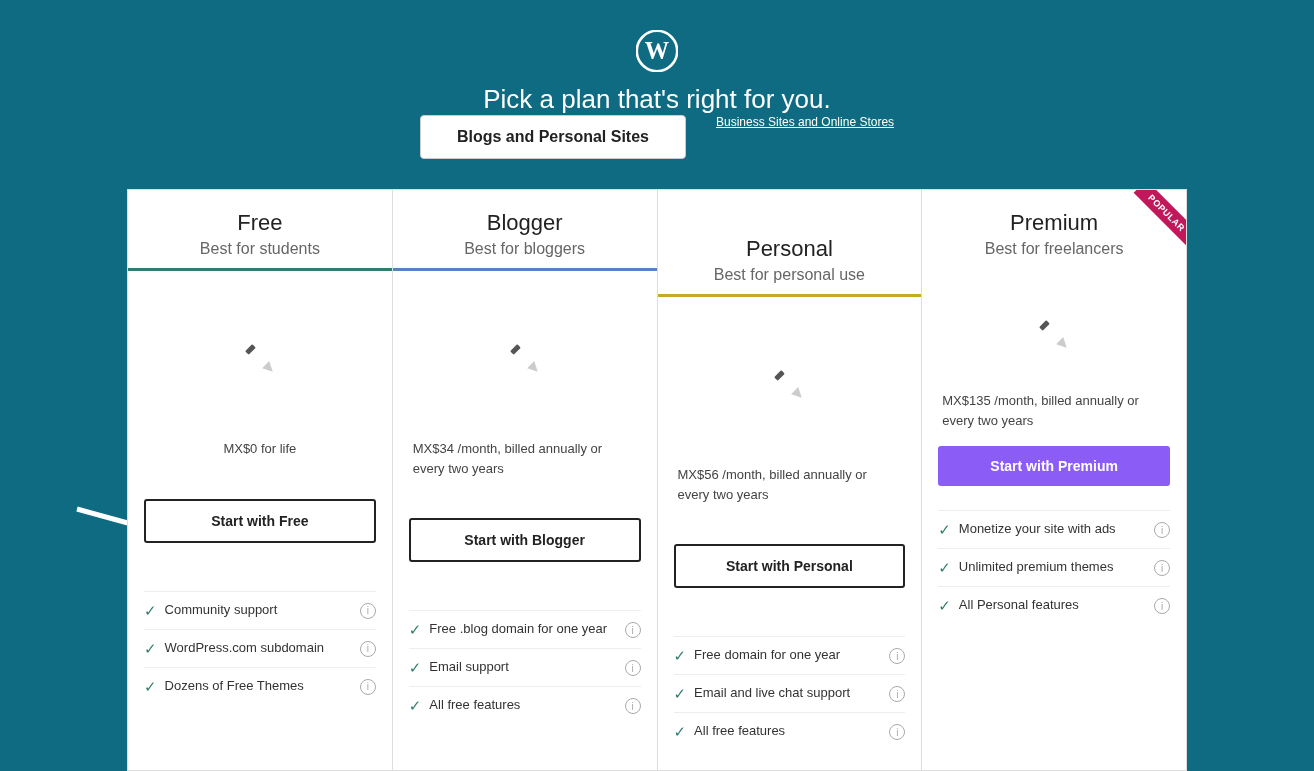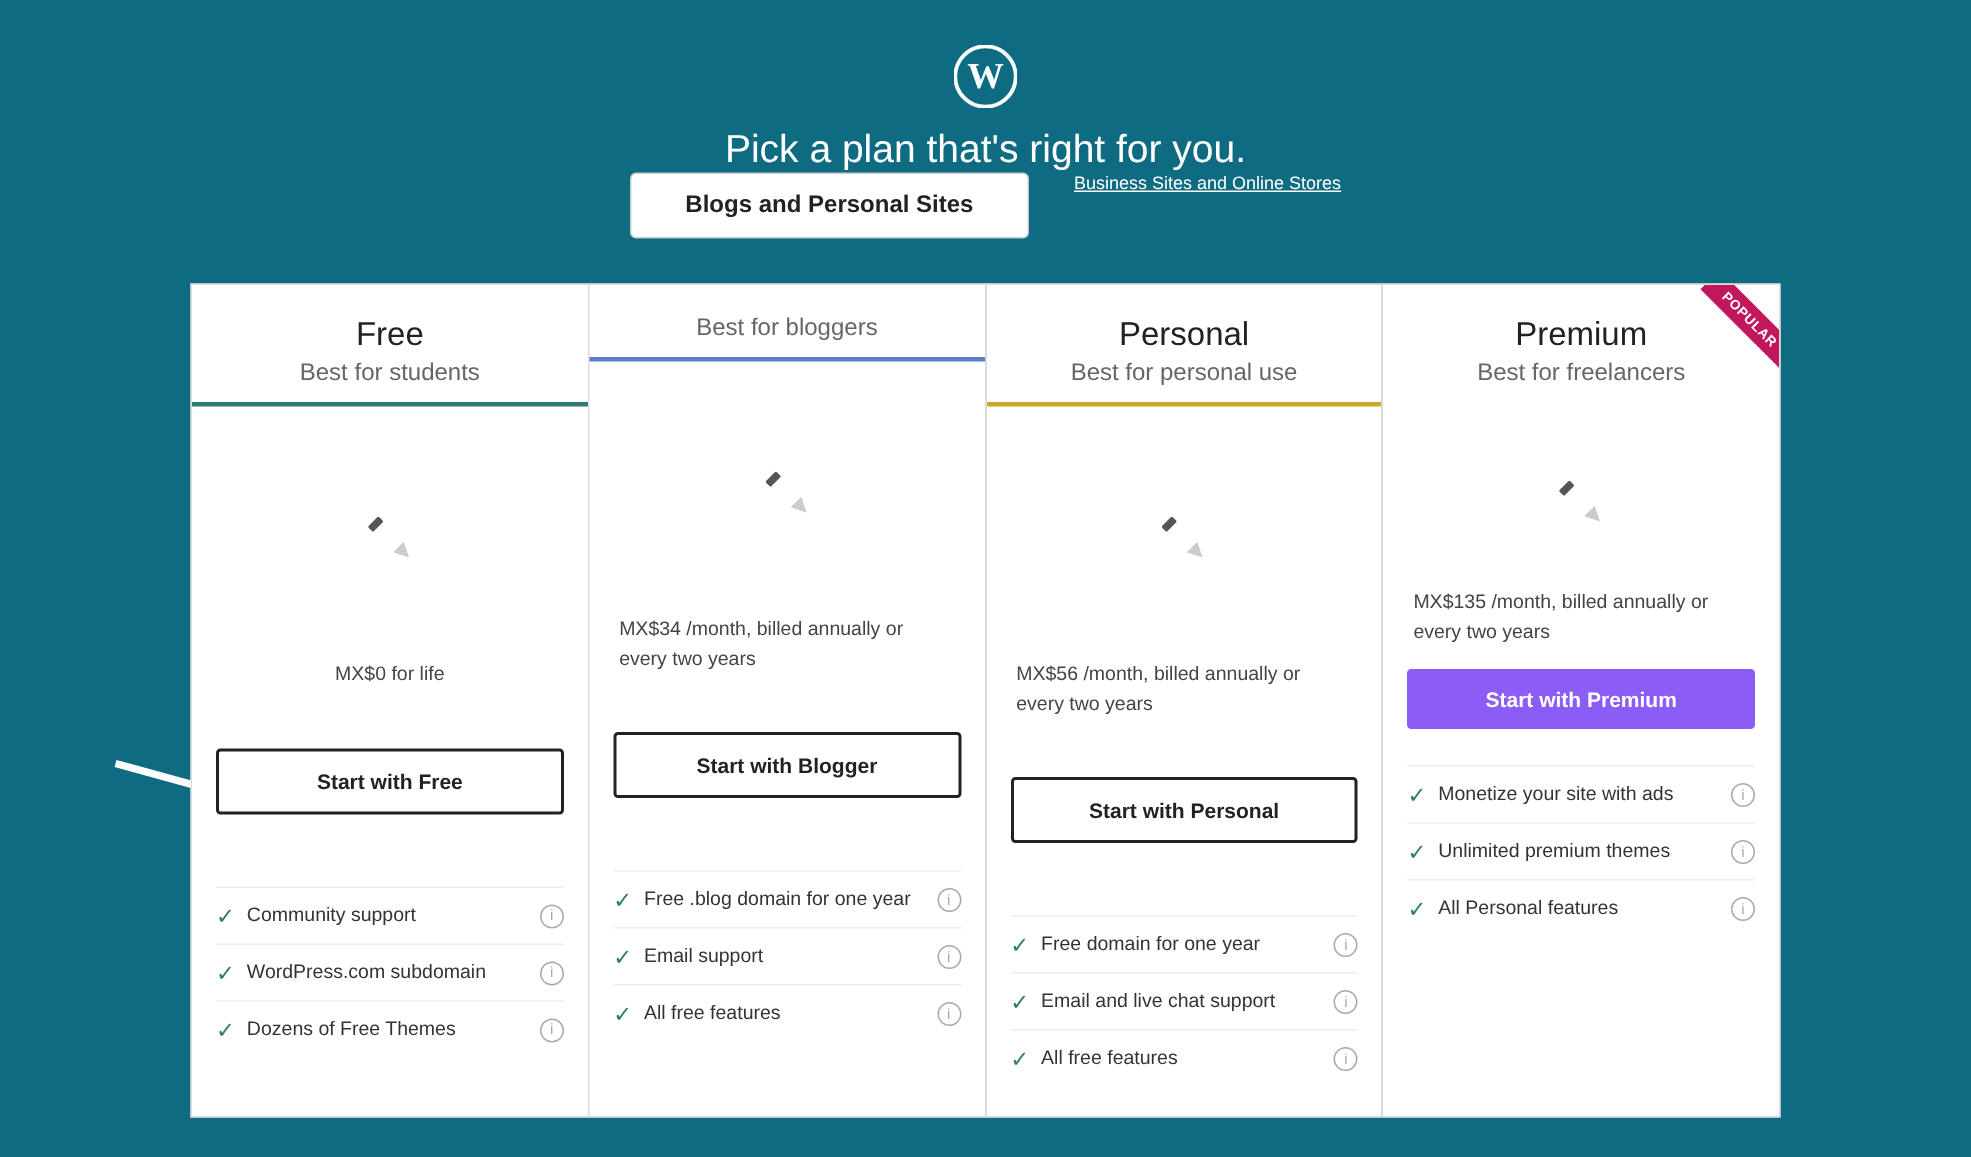--- a/index.html
+++ b/index.html
@@ -82,21 +82,21 @@
     .plan-header {
       width: 100%;
       text-align: center;
       padding: 20px 10px 10px;
       border-bottom: 3px solid transparent;
     }
 
     .plan-card:nth-child(1) .plan-header { border-bottom-color: #888; }
     .plan-card:nth-child(2) .plan-header { border-bottom-color: #2e7d6e; }
     .plan-card:nth-child(3) .plan-header { border-bottom-color: #5b7ec7; }
-    .plan-card:nth-child(4) .plan-header { border-bottom-color: #c8a826; }
+    .plan-card:nth-child(4) .plan-header { border-bottom-color: #c8a826; margin-top: 26px; }
 
     .plan-name {
       font-size: 22px;
       font-weight: 400;
       color: #222;
       margin-bottom: 4px;
     }
 
     .plan-subtitle {
       font-size: 16px;
@@ -303,20 +303,21 @@
       <span class="check-icon">✓</span>
       <span class="feature-text">Dozens of Free Themes</span>
       <span class="info-icon">i</span>
     </li>
 
     </ul>
   </div>
     <div class="plan-card">
 
     <div class="plan-header">
+      <div class="plan-name">Blogger</div>
       <div class="plan-subtitle">Best for bloggers</div>
     </div>
     <div class="plan-icon-area">
       <div class="plan-icon icon-teal">
         <svg class="pencil-svg" viewBox="0 0 44 44" xmlns="http://www.w3.org/2000/svg">
     <g transform="translate(22,22) rotate(-45) translate(-10,-22)">
       <rect x="5" y="8" width="10" height="22" rx="2" fill="white" opacity="0.9"></rect>
       <polygon points="5,30 15,30 10,40" fill="#ccc"></polygon>
       <rect x="5" y="6" width="10" height="5" rx="1" fill="#555"></rect>
     </g>

